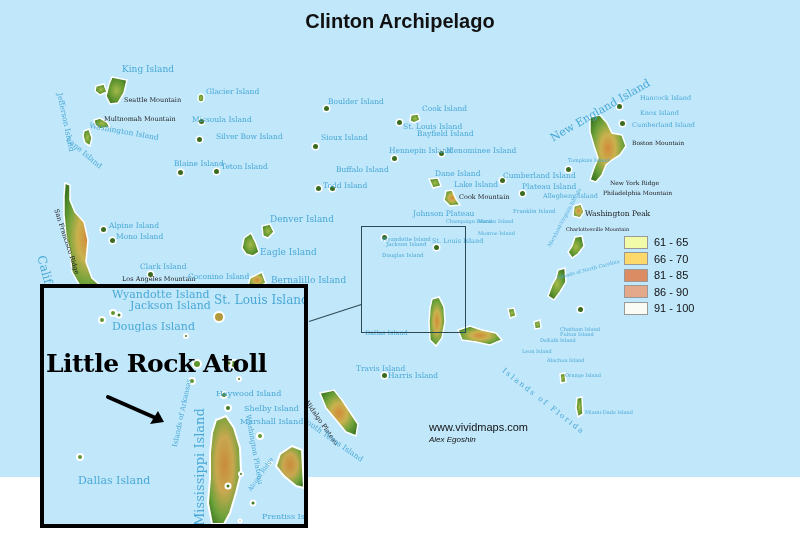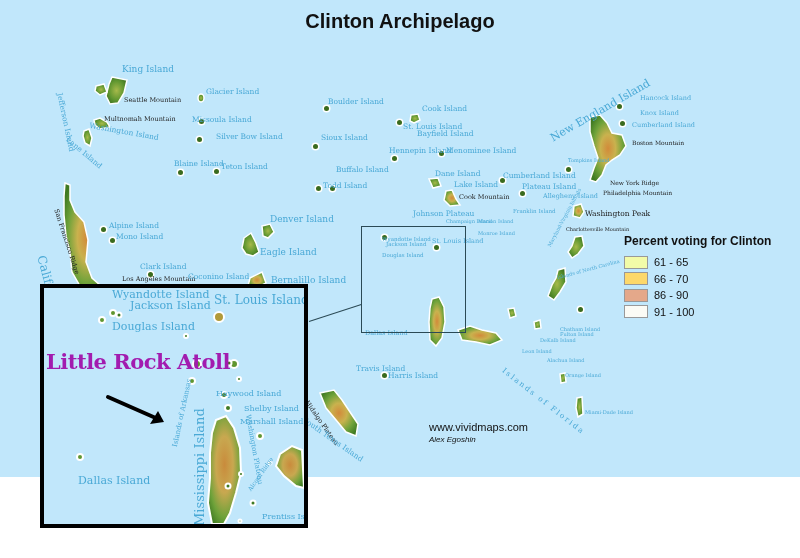--- a/index.html
+++ b/index.html
@@ -17,21 +17,21 @@
   .legend-title { font-weight:bold; font-size:12px; color:#111; margin-bottom:6px; }
   .legend-row { display:flex; align-items:center; height:16.5px; }
   .swatch { width:22px; height:11px; border:1px solid #999; margin-right:6px; }
   .legend-label { font-size:11px; color:#111; }
   .credit { position:absolute; left:429px; top:421px; font-family:"Liberation Sans", sans-serif; font-size:11px; color:#111; }
   .author { position:absolute; left:429px; top:435px; font-family:"Liberation Sans", sans-serif; font-size:8px; font-style:italic; color:#111; }
   .inset-rect { position:absolute; left:361px; top:226px; width:103px; height:105px; border:1px solid #2b4a55; }
   .connector { position:absolute; left:309px; top:321px; width:55px; height:1px; background:#2b4a55; transform-origin:left center; transform:rotate(-18deg); }
   .inset { position:absolute; left:40px; top:284px; width:260px; height:236px; border:4px solid #000; background:#c1e7fb; overflow:hidden; }
   .inset .lbl { color:#4aa9d6; }
-  .callout { position:absolute; left:46px; top:349px; font-family:"DejaVu Serif", serif; font-weight:bold; font-size:21px; color:#a21caf; letter-spacing:-0.5px; }
+  .callout { position:absolute; left:46px; top:349px; font-family:"DejaVu Serif", serif; font-weight:bold; font-size:25px; color:#000000; letter-spacing:-0.5px; }
   .arrow { position:absolute; }
 </style>
 </head>
 <body>
 
 <div class="sea"></div>
 
 <div class="title">Clinton Archipelago</div>
 
 <svg class="island" width="800" height="477" style="left:0;top:0;">
@@ -185,28 +185,31 @@
 <div class="lbl s8" style="left:306px;top:415px;transform:rotate(35deg);transform-origin:left top">South Texas Island</div>
 
 <div class="inset-rect"></div>
 <div class="lbl s7" style="left:382px;top:236px;font-size:5.5px">Wyandotte Island</div>
 <div class="lbl s7" style="left:386px;top:241px;font-size:5.5px">Jackson Island</div>
 <div class="lbl s7" style="left:432px;top:237px;font-size:6.5px">St. Louis Island</div>
 <div class="lbl s7" style="left:382px;top:252px;font-size:5.5px">Douglas Island</div>
 <div class="connector"></div>
 
 <div class="legend">
-  <div class="legend-title">Percent voting for Clinton</div>
   <div class="legend-row">
       <span class="swatch" style="background:#f2fba8"></span>
       <span class="legend-label">61 - 65</span>
     </div>
   <div class="legend-row">
       <span class="swatch" style="background:#fdd86a"></span>
       <span class="legend-label">66 - 70</span>
+    </div>
+  <div class="legend-row">
+      <span class="swatch" style="background:#db8c62"></span>
+      <span class="legend-label">81 - 85</span>
     </div>
   <div class="legend-row">
       <span class="swatch" style="background:#e4a88a"></span>
       <span class="legend-label">86 - 90</span>
     </div>
   <div class="legend-row">
       <span class="swatch" style="background:#fbfbf5"></span>
       <span class="legend-label">91 - 100</span>
     </div>
 </div>

